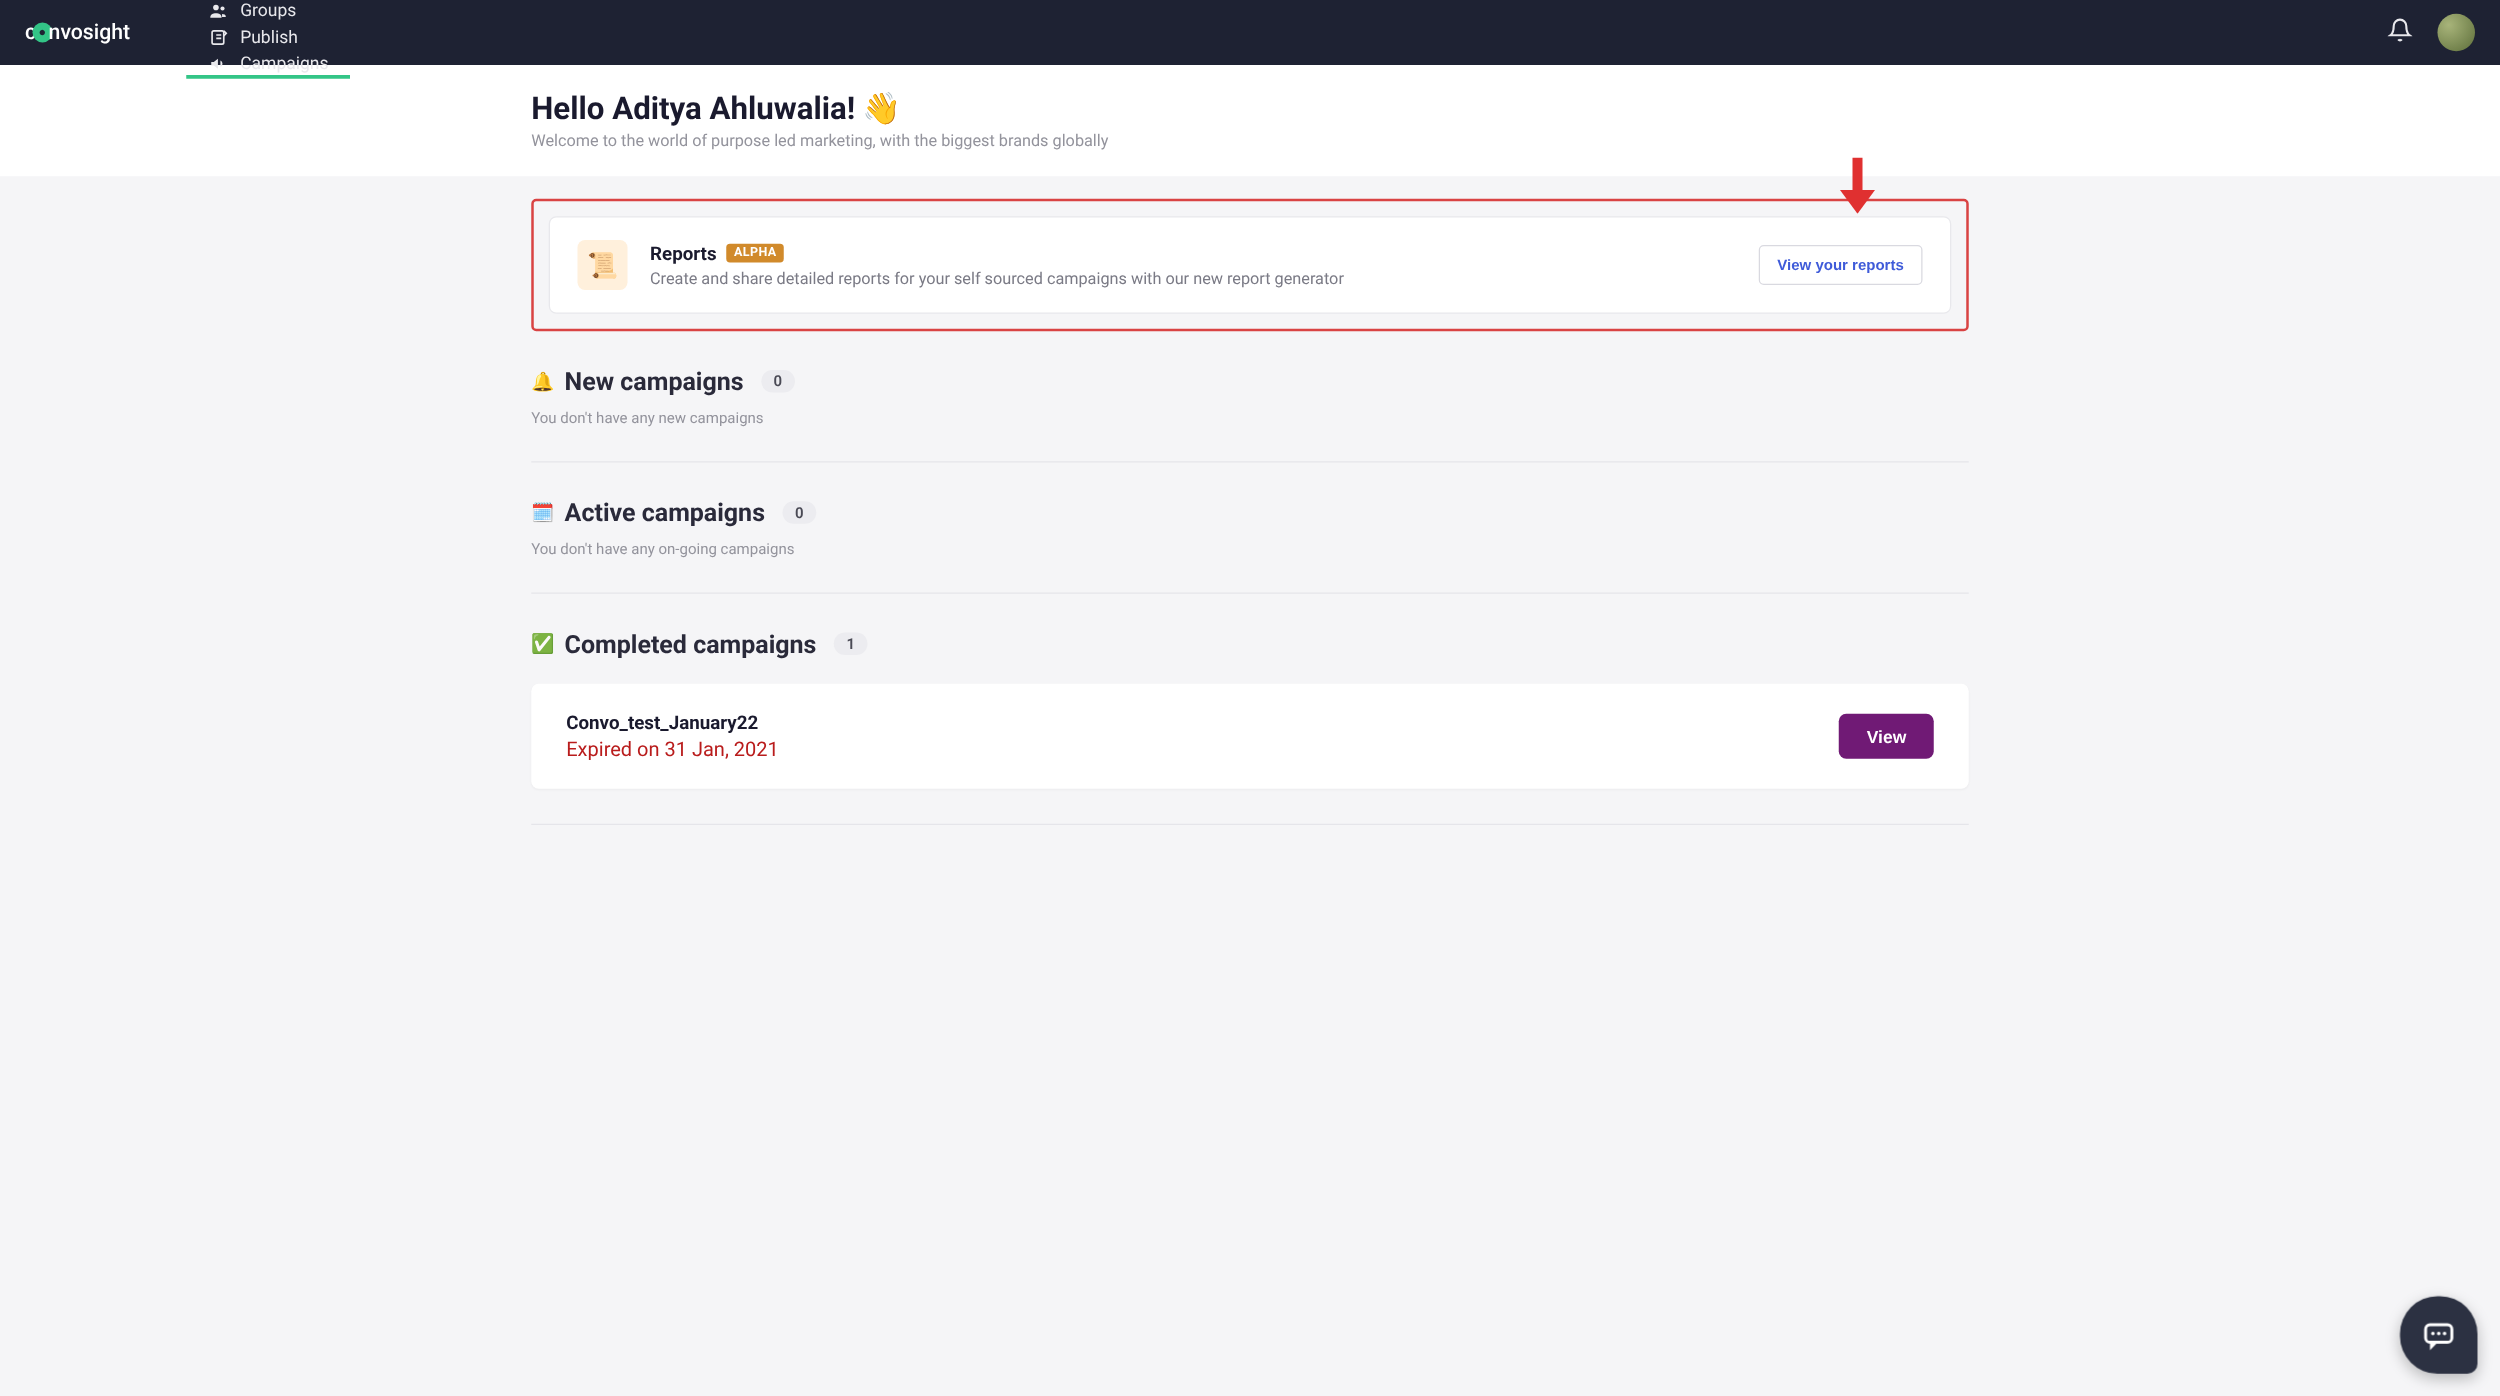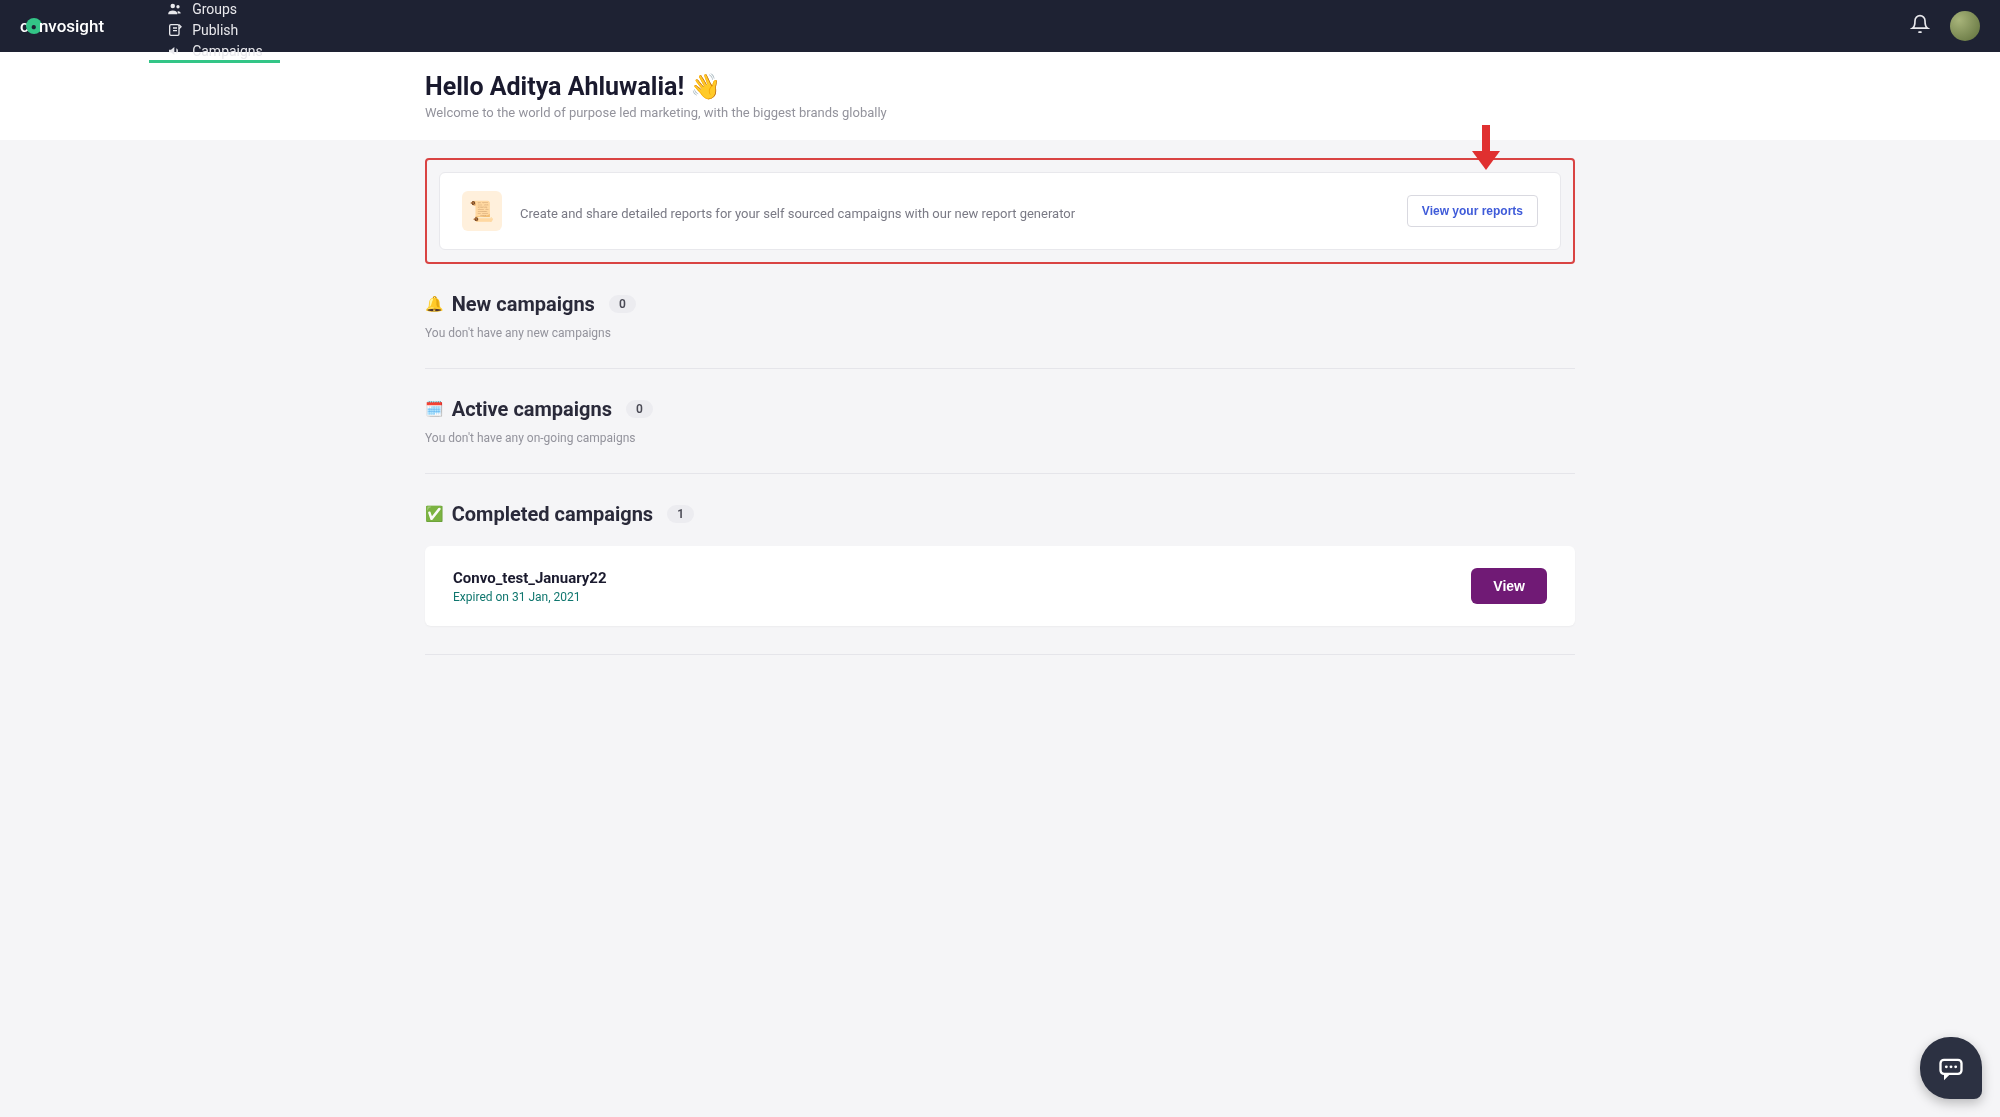--- a/index.html
+++ b/index.html
@@ -226,22 +226,22 @@
       justify-content: space-between;
       margin-top: 20px;
       box-shadow: 0 1px 2px rgba(0,0,0,0.04);
     }
     .campaign-name {
       font-size: 15px;
       font-weight: 700;
       color: #1a1a2e;
     }
     .campaign-expiry {
-      font-size: 12px;
-      color: #0f766e;
+      font-size: 16px;
+      color: #b91c1c;
       margin-top: 3px;
     }
     .view-btn {
       background: #701a75;
       color: #fff;
       border: none;
       font-size: 14px;
       font-weight: 600;
       padding: 10px 22px;
       border-radius: 6px;
@@ -334,20 +334,24 @@
             <rect x="10" y="0" width="8" height="28" fill="#e03030"></rect>
             <path d="M0 26 L28 26 L14 45 Z" fill="#e03030"></path>
           </svg>
       </div>
       <div class="reports-card">
         <div class="reports-left">
           <div class="reports-icon">
             <span>📜</span>
           </div>
           <div class="reports-text">
+            <div class="reports-title-row">
+              <span class="reports-title">Reports</span>
+              <span class="alpha-badge">ALPHA</span>
+            </div>
             <div class="reports-desc">Create and share detailed reports for your self sourced campaigns with our new report generator</div>
           </div>
         </div>
         <button class="view-reports-btn">View your reports</button>
       </div>
     </div>
 
     <div class="section">
       <div class="section-header">
         <span class="section-emoji">🔔</span>

